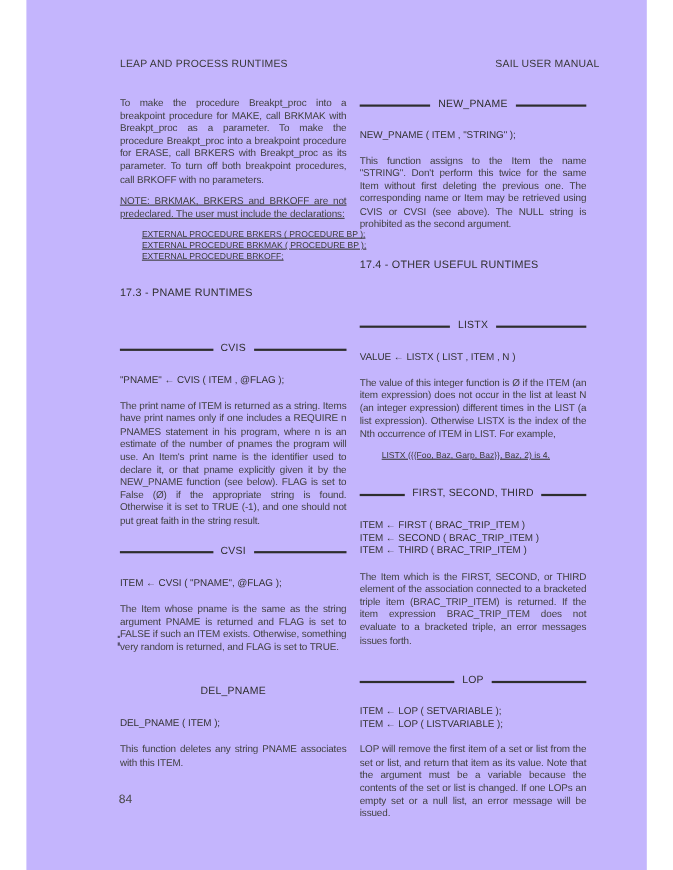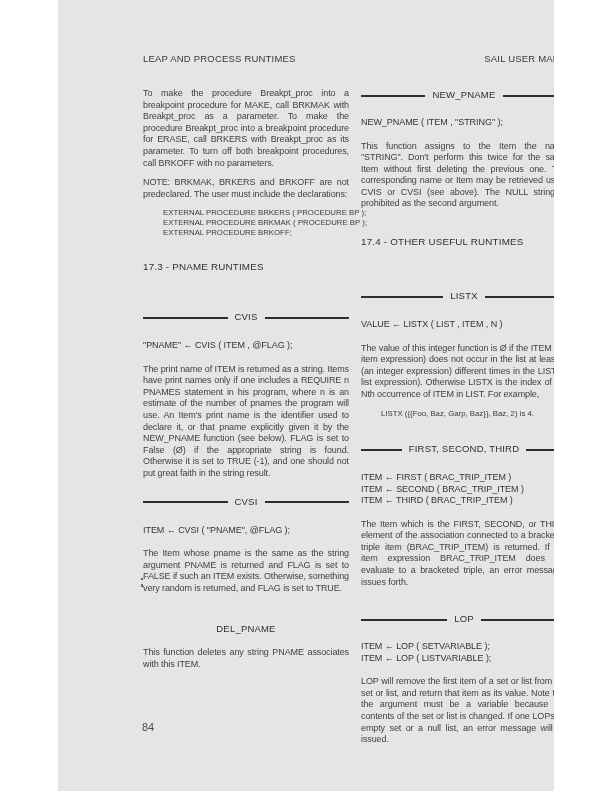--- a/index.html
+++ b/index.html
@@ -1,20 +1,20 @@
 <!DOCTYPE html>
 <html><head>
 <meta charset="utf-8">
 <style>
   * { box-sizing: border-box; }
   html,body { margin:0; padding:0; }
   body { background:#ffffff; }
   .page {
-    position:relative; width:496px; height:791px; margin:0 auto;
-    background:#e5e5e5; overflow:hidden;
+    position:relative; width:564px; height:791px; margin:0 auto;
+    background:#c4b5fd; overflow:hidden;
     font-family:"Liberation Sans","DejaVu Sans",sans-serif;
     color:#3d3d3d;
     -webkit-font-smoothing:antialiased;
   }
   .header-row {
     position:absolute; top:53px; left:85px; width:436px;
     display:flex; justify-content:space-between;
     font-size:9.5px; letter-spacing:0.2px; color:#383838;
   }
   .columns {
@@ -42,21 +42,21 @@
   }
   .rule-header .line { flex:1; height:2px; background:#2e2e2e; }
   .rule-header .label {
     padding:0 7px; font-size:9.5px; letter-spacing:0.2px;
     color:#2e2e2e; white-space:nowrap; transform:translateY(-1px);
   }
   .page-number {
     position:absolute; left:84px; top:721px;
     font-size:11px; color:#4a4a4a;
   }
-  .artifact { position:absolute; background:#101010; } .mt8{margin-top:8px;} .mt12{margin-top:12px;}
+  .artifact { position:absolute; background:#101010; } .mt8{margin-top:8px;text-decoration:underline;} .mt12{margin-top:12px;}
   .mt14{margin-top:17px;} .mt16{margin-top:16px;} .mt24{margin-top:24px;}
   .mt26{margin-top:26px;} .mt30{margin-top:30px;flex-direction:column;} .mt40{margin-top:40px;}
   .mt44{margin-top:44px;text-align:center;}
 </style>
 </head>
 <body>
 
 <div class="page">
 
   <div class="header-row">
@@ -92,20 +92,21 @@
         <span class="line"></span>
       </div>
       <div class="code mt14">ITEM ← CVSI ( "PNAME", @FLAG );</div>
       <p class="para mt12">The Item whose pname is the same as the string argument PNAME is returned and FLAG is set to FALSE if such an ITEM exists.  Otherwise, something very random is returned, and FLAG is set to TRUE.</p>
 
       <div class="rule-header mt30">
         <span class="line"></span>
         <span class="label">DEL_PNAME</span>
         <span class="line"></span>
       </div>
+      <div class="code mt14">DEL_PNAME ( ITEM );</div>
       <p class="para mt12">This function deletes any string PNAME associates with this ITEM.</p>
     </div>
 
     <div class="col">
 
       <div class="rule-header" style="margin-top:2px">
         <span class="line"></span>
         <span class="label">NEW_PNAME</span>
         <span class="line"></span>
       </div>

